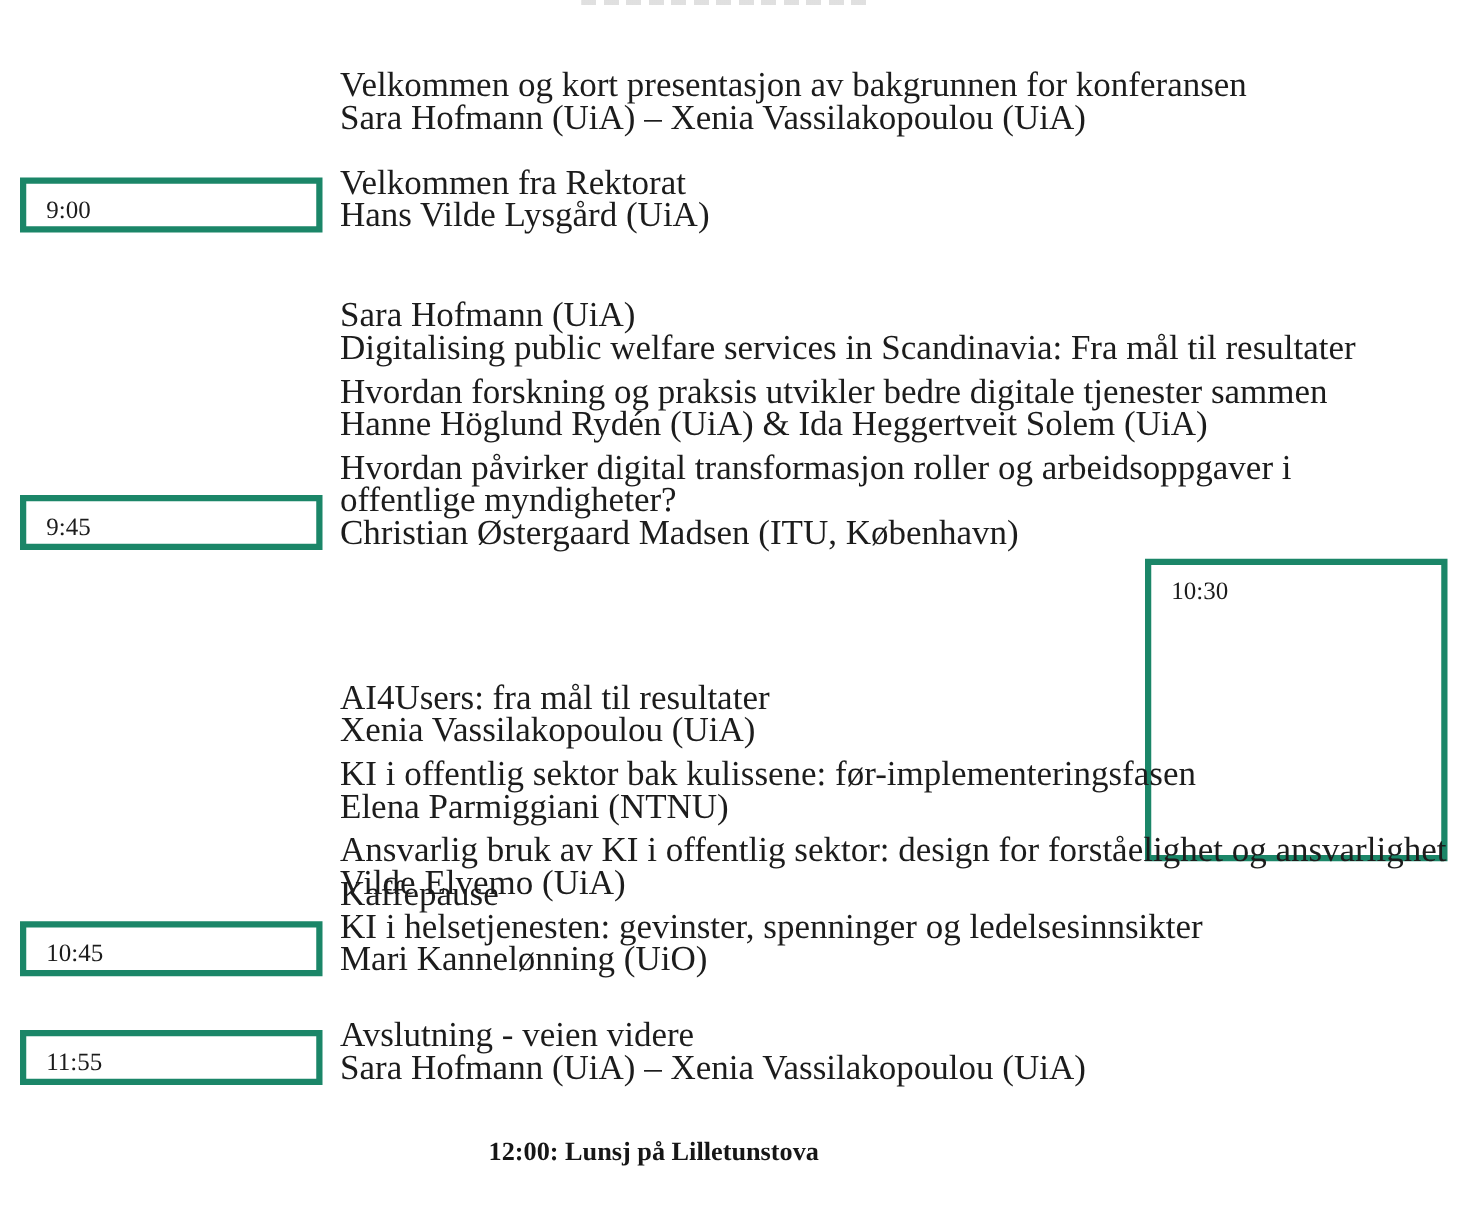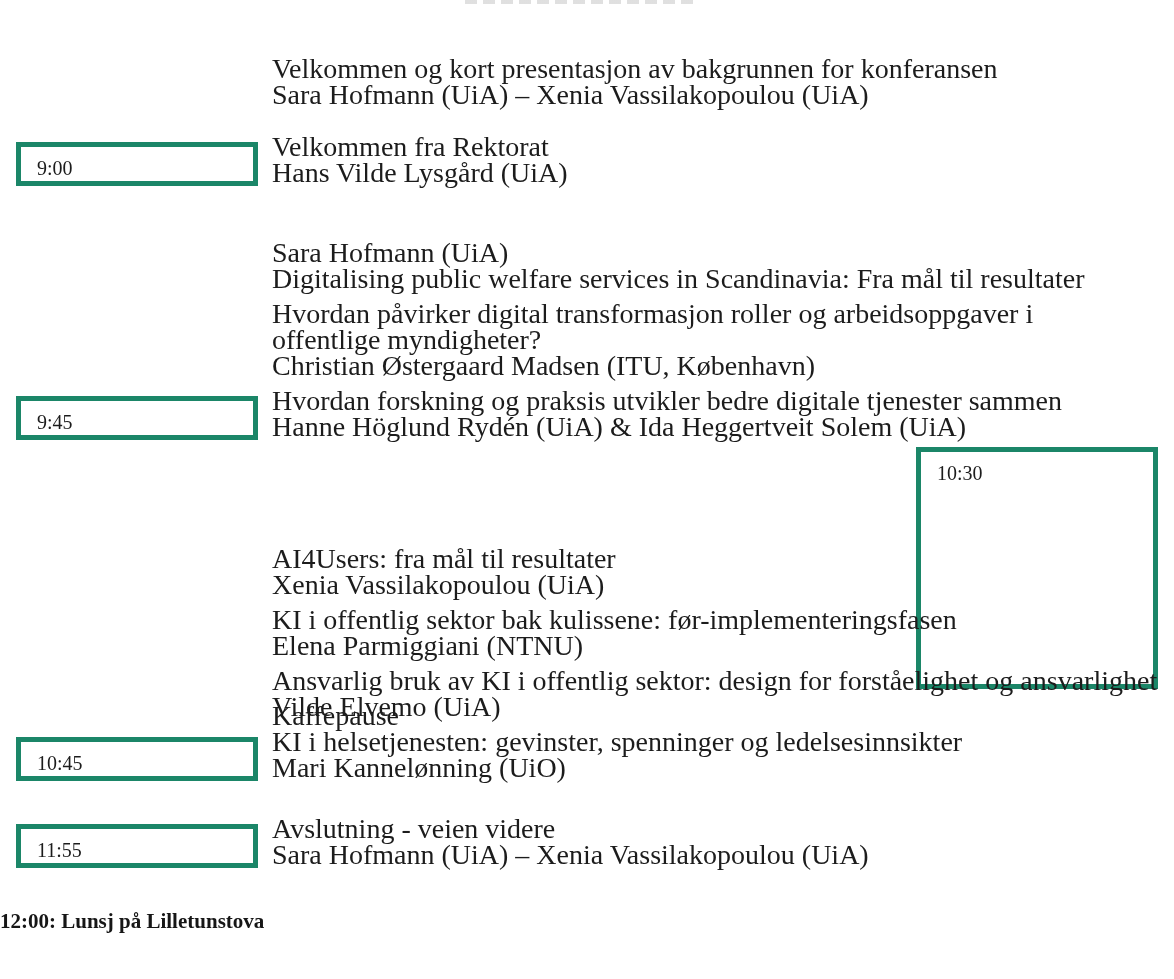--- a/index.html
+++ b/index.html
@@ -36,20 +36,21 @@
     box-sizing:border-box;
     padding:14px 0 0 14px;
     font-size:28px; line-height:26px;
     width:900px;
   }
   .block + .block { margin-top:9px; }
   .r0 .block + .block { margin-top:26px; }
   .line { white-space:nowrap; }
   .lunch-note {
     position:absolute; top:908px; left:0; width:1046px;
+    text-align:center;
     font-size:21px; line-height:27px; font-weight:bold;
     color:#161616;
   }
 </style>
 </head>
 <body>
 
 <div class="page">
 
   <div class="remnant"></div>
@@ -75,27 +76,27 @@
     <div class="row r1">
       <div class="time-cell">
         <span>9:45</span>
       </div>
       <div class="content-cell">
         <div class="block">
           <div class="line">Sara Hofmann (UiA)</div>
           <div class="line">Digitalising public welfare services in Scandinavia: Fra mål til resultater</div>
         </div>
         <div class="block">
+          <div class="line">Hvordan forskning og praksis utvikler bedre digitale tjenester sammen</div>
+          <div class="line">Hanne Höglund Rydén (UiA) &amp; Ida Heggertveit Solem (UiA)</div>
+        </div>
+        <div class="block">
           <div class="line">Hvordan påvirker digital transformasjon roller og arbeidsoppgaver i</div>
           <div class="line">offentlige myndigheter?</div>
           <div class="line">Christian Østergaard Madsen (ITU, København)</div>
-        </div>
-        <div class="block">
-          <div class="line">Hvordan forskning og praksis utvikler bedre digitale tjenester sammen</div>
-          <div class="line">Hanne Höglund Rydén (UiA) &amp; Ida Heggertveit Solem (UiA)</div>
         </div>
       </div>
     </div>
 
     <div class="row r2">
       <div class="time-cell">
         <span>10:30</span>
       </div>
       <div class="content-cell">
         <div class="block">

